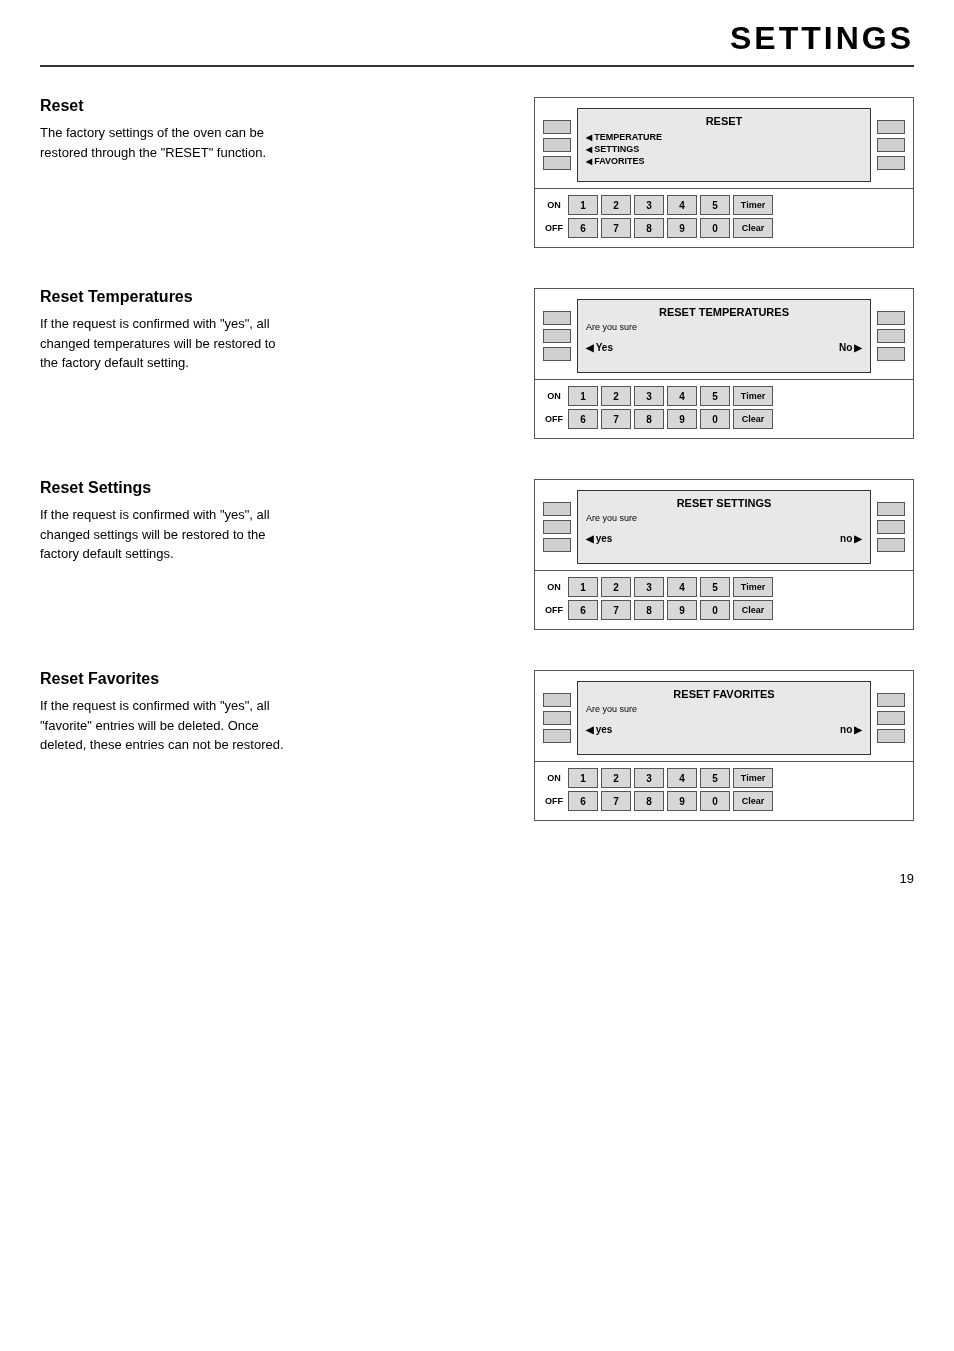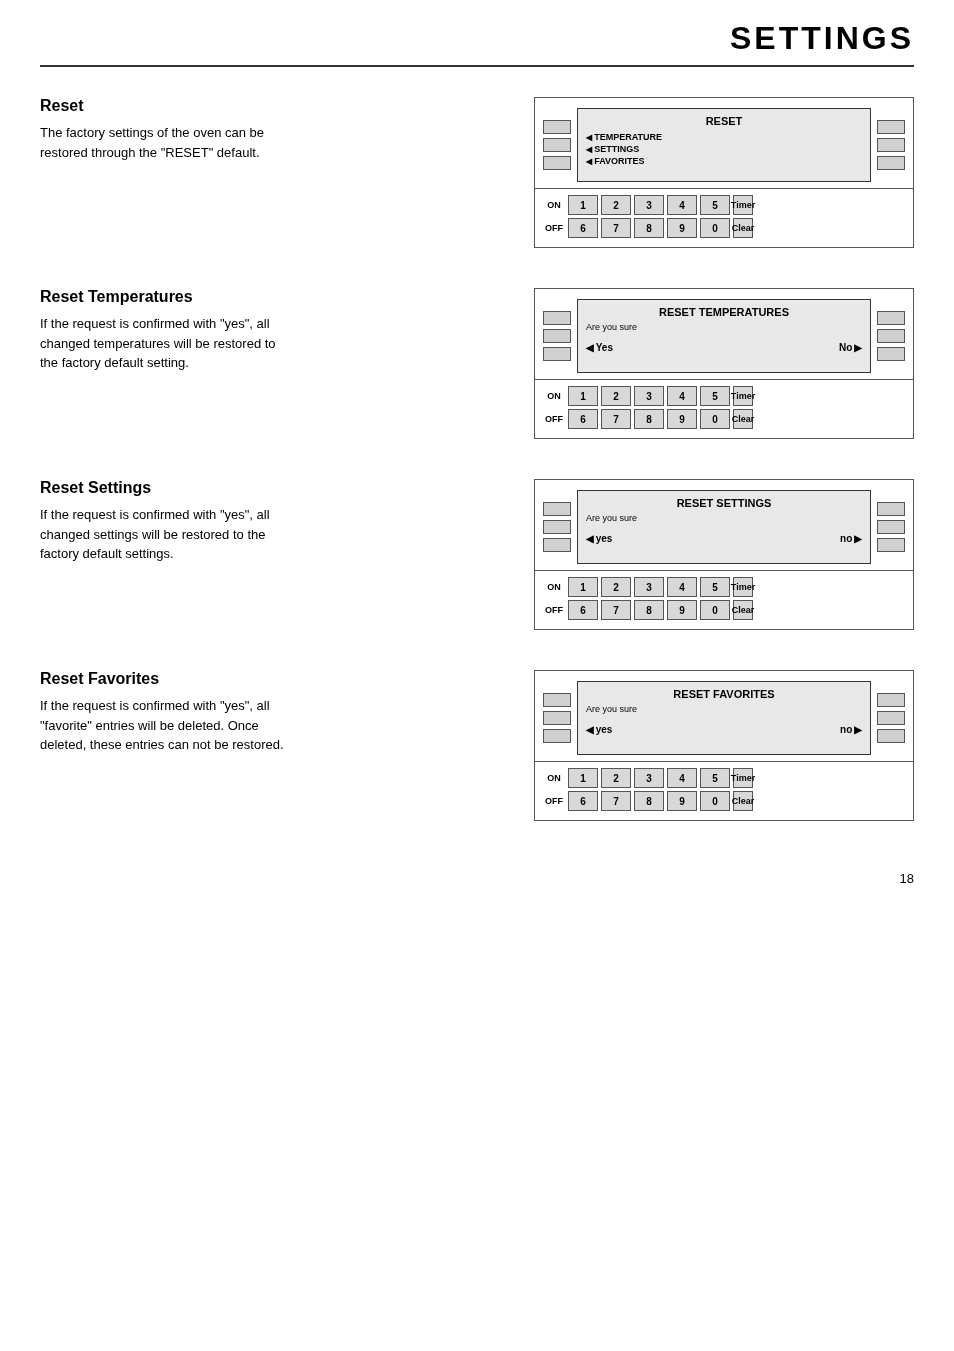--- a/index.html
+++ b/index.html
@@ -163,21 +163,21 @@
       border: 1px solid #555;
       background: #d8d8d8;
       display: flex;
       align-items: center;
       justify-content: center;
       cursor: pointer;
     }
     .key-btn-wide {
       font-size: 9px;
       font-weight: bold;
-      width: 20px;
+      width: 40px;
       height: 20px;
       border: 1px solid #555;
       background: #d8d8d8;
       display: flex;
       align-items: center;
       justify-content: center;
       cursor: pointer;
     }
 
     
@@ -192,21 +192,21 @@
 <body>
 
 <div class="page-title-section">
   <span class="page-title">SETTINGS</span>
 </div>
 
 <div id="sections-container">
     <div class="section">
       <div class="section-text">
         <div class="section-heading">Reset</div>
-        <div class="section-description">The factory settings of the oven can be restored through the "RESET" default.</div>
+        <div class="section-description">The factory settings of the oven can be restored through the "RESET" function.</div>
       </div>
       <div class="section-panel">
         <div class="oven-panel">
           <div class="panel-display">
             <div class="side-buttons">
               <span class="side-btn"></span>
               <span class="side-btn"></span>
               <span class="side-btn"></span>
             </div>
             <div class="screen-area">
@@ -394,14 +394,14 @@
               <div class="key-btn">0</div>
               <div class="key-btn-wide">Clear</div>
             </div>
           </div>
         </div>
       </div>
     </div>
   </div>
 
 <div class="page-number">
-  <span>18</span>
+  <span>19</span>
 </div>
 
 </body></html>

